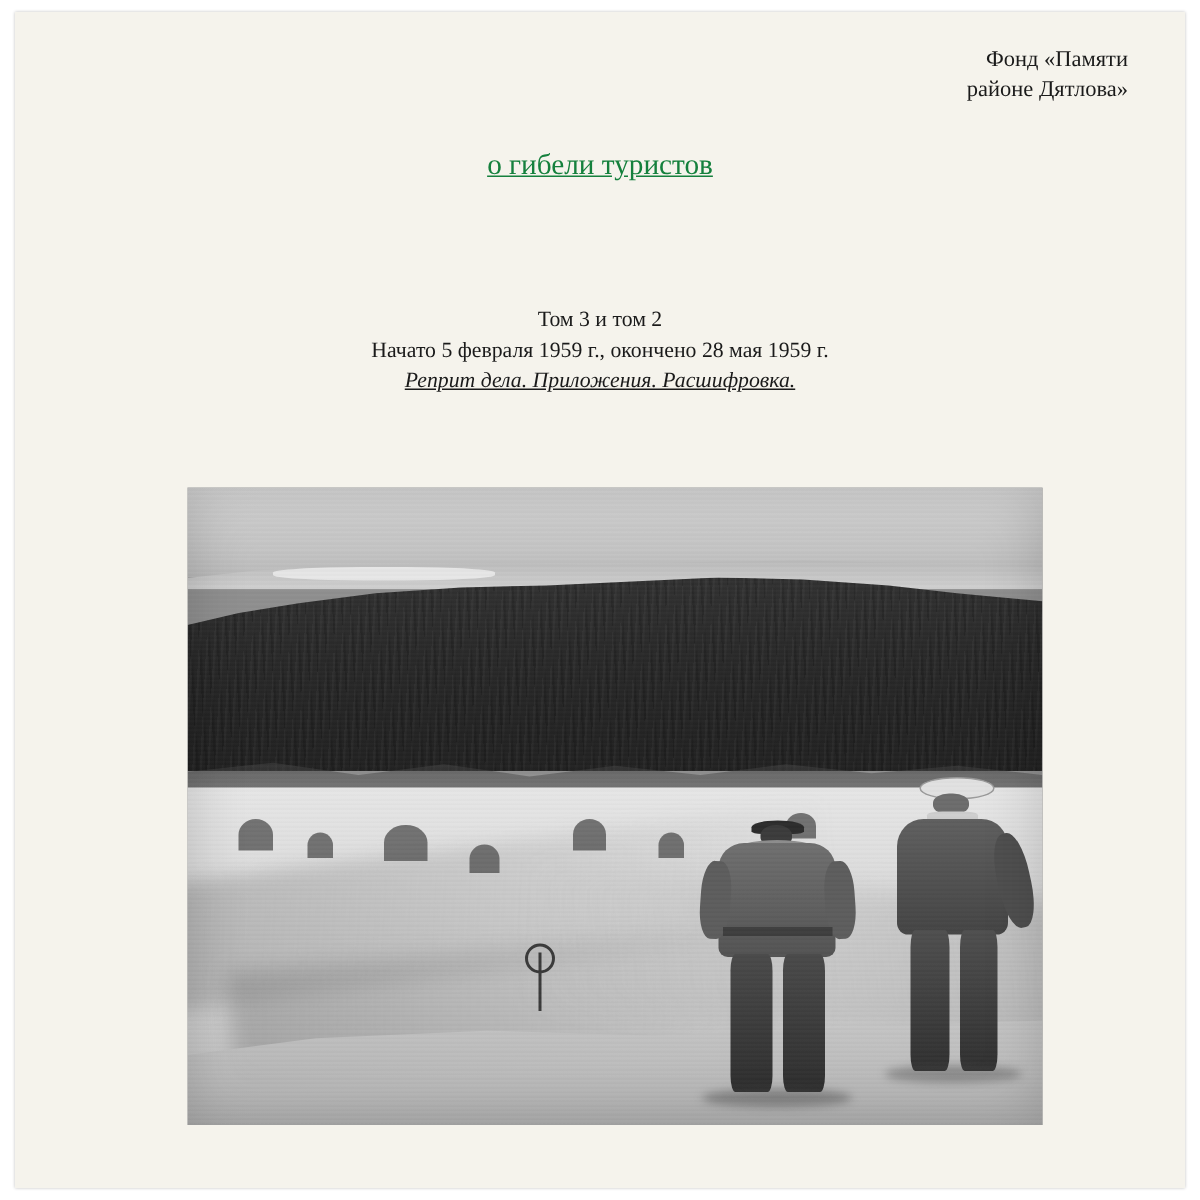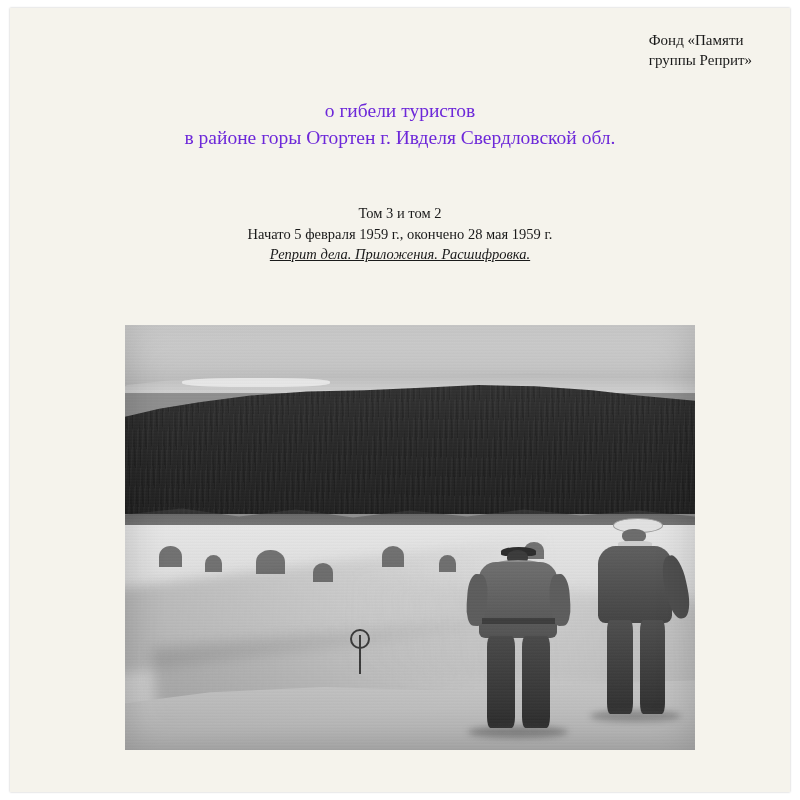--- a/index.html
+++ b/index.html
@@ -26,21 +26,21 @@
     width: 780px;
     height: 784px;
     background: #f5f3ec;
     box-shadow: 0 0 2px rgba(0,0,0,0.25);
   }
 
   .publisher {
     position: absolute;
     right: 38px;
     top: 22px;
-    text-align: left;
+    text-align: right;
     font-size: 15px;
     line-height: 1.35;
     color: #1a1a1a;
     font-family: "Liberation Serif", serif;
   }
 
   .title-block {
     position: absolute;
     left: 0;
     right: 0;
@@ -53,22 +53,23 @@
     font-weight: bold;
     letter-spacing: 0.8px;
     color: #a82c1e;
     font-family: "Liberation Sans", sans-serif;
     margin-bottom: 18px;
   }
 
   .subtitle {
     font-size: 19.5px;
     line-height: 1.38;
-    color: #6d28d9;
+    color: #15803d;
     font-family: "Liberation Serif", serif;
+    text-decoration: underline;
   }
 
   .subtitle .line2 {
     display: block;
   }
 
   .meta-block {
     position: absolute;
     left: 0;
     right: 0;
@@ -332,27 +333,26 @@
   }
 </style>
 </head>
 <body>
 
 <div id="book-cover">
   <div class="page">
 
     <div class="publisher">
       <div>Фонд «Памяти</div>
-      <div>группы Реприт»</div>
+      <div>районе Дятлова»</div>
     </div>
 
     <div class="title-block">
       <div class="subtitle">
         <span class="line1">о гибели туристов</span>
-        <span class="line2">в районе горы Отортен г. Ивделя Свердловской обл.</span>
       </div>
     </div>
 
     <div class="meta-block">
       <div>Том 3 и том 2</div>
       <div>Начато 5 февраля 1959 г., окончено 28 мая 1959 г.</div>
       <div class="italic">Реприт дела. Приложения. Расшифровка.</div>
     </div>
 
     <div class="photo-frame">

